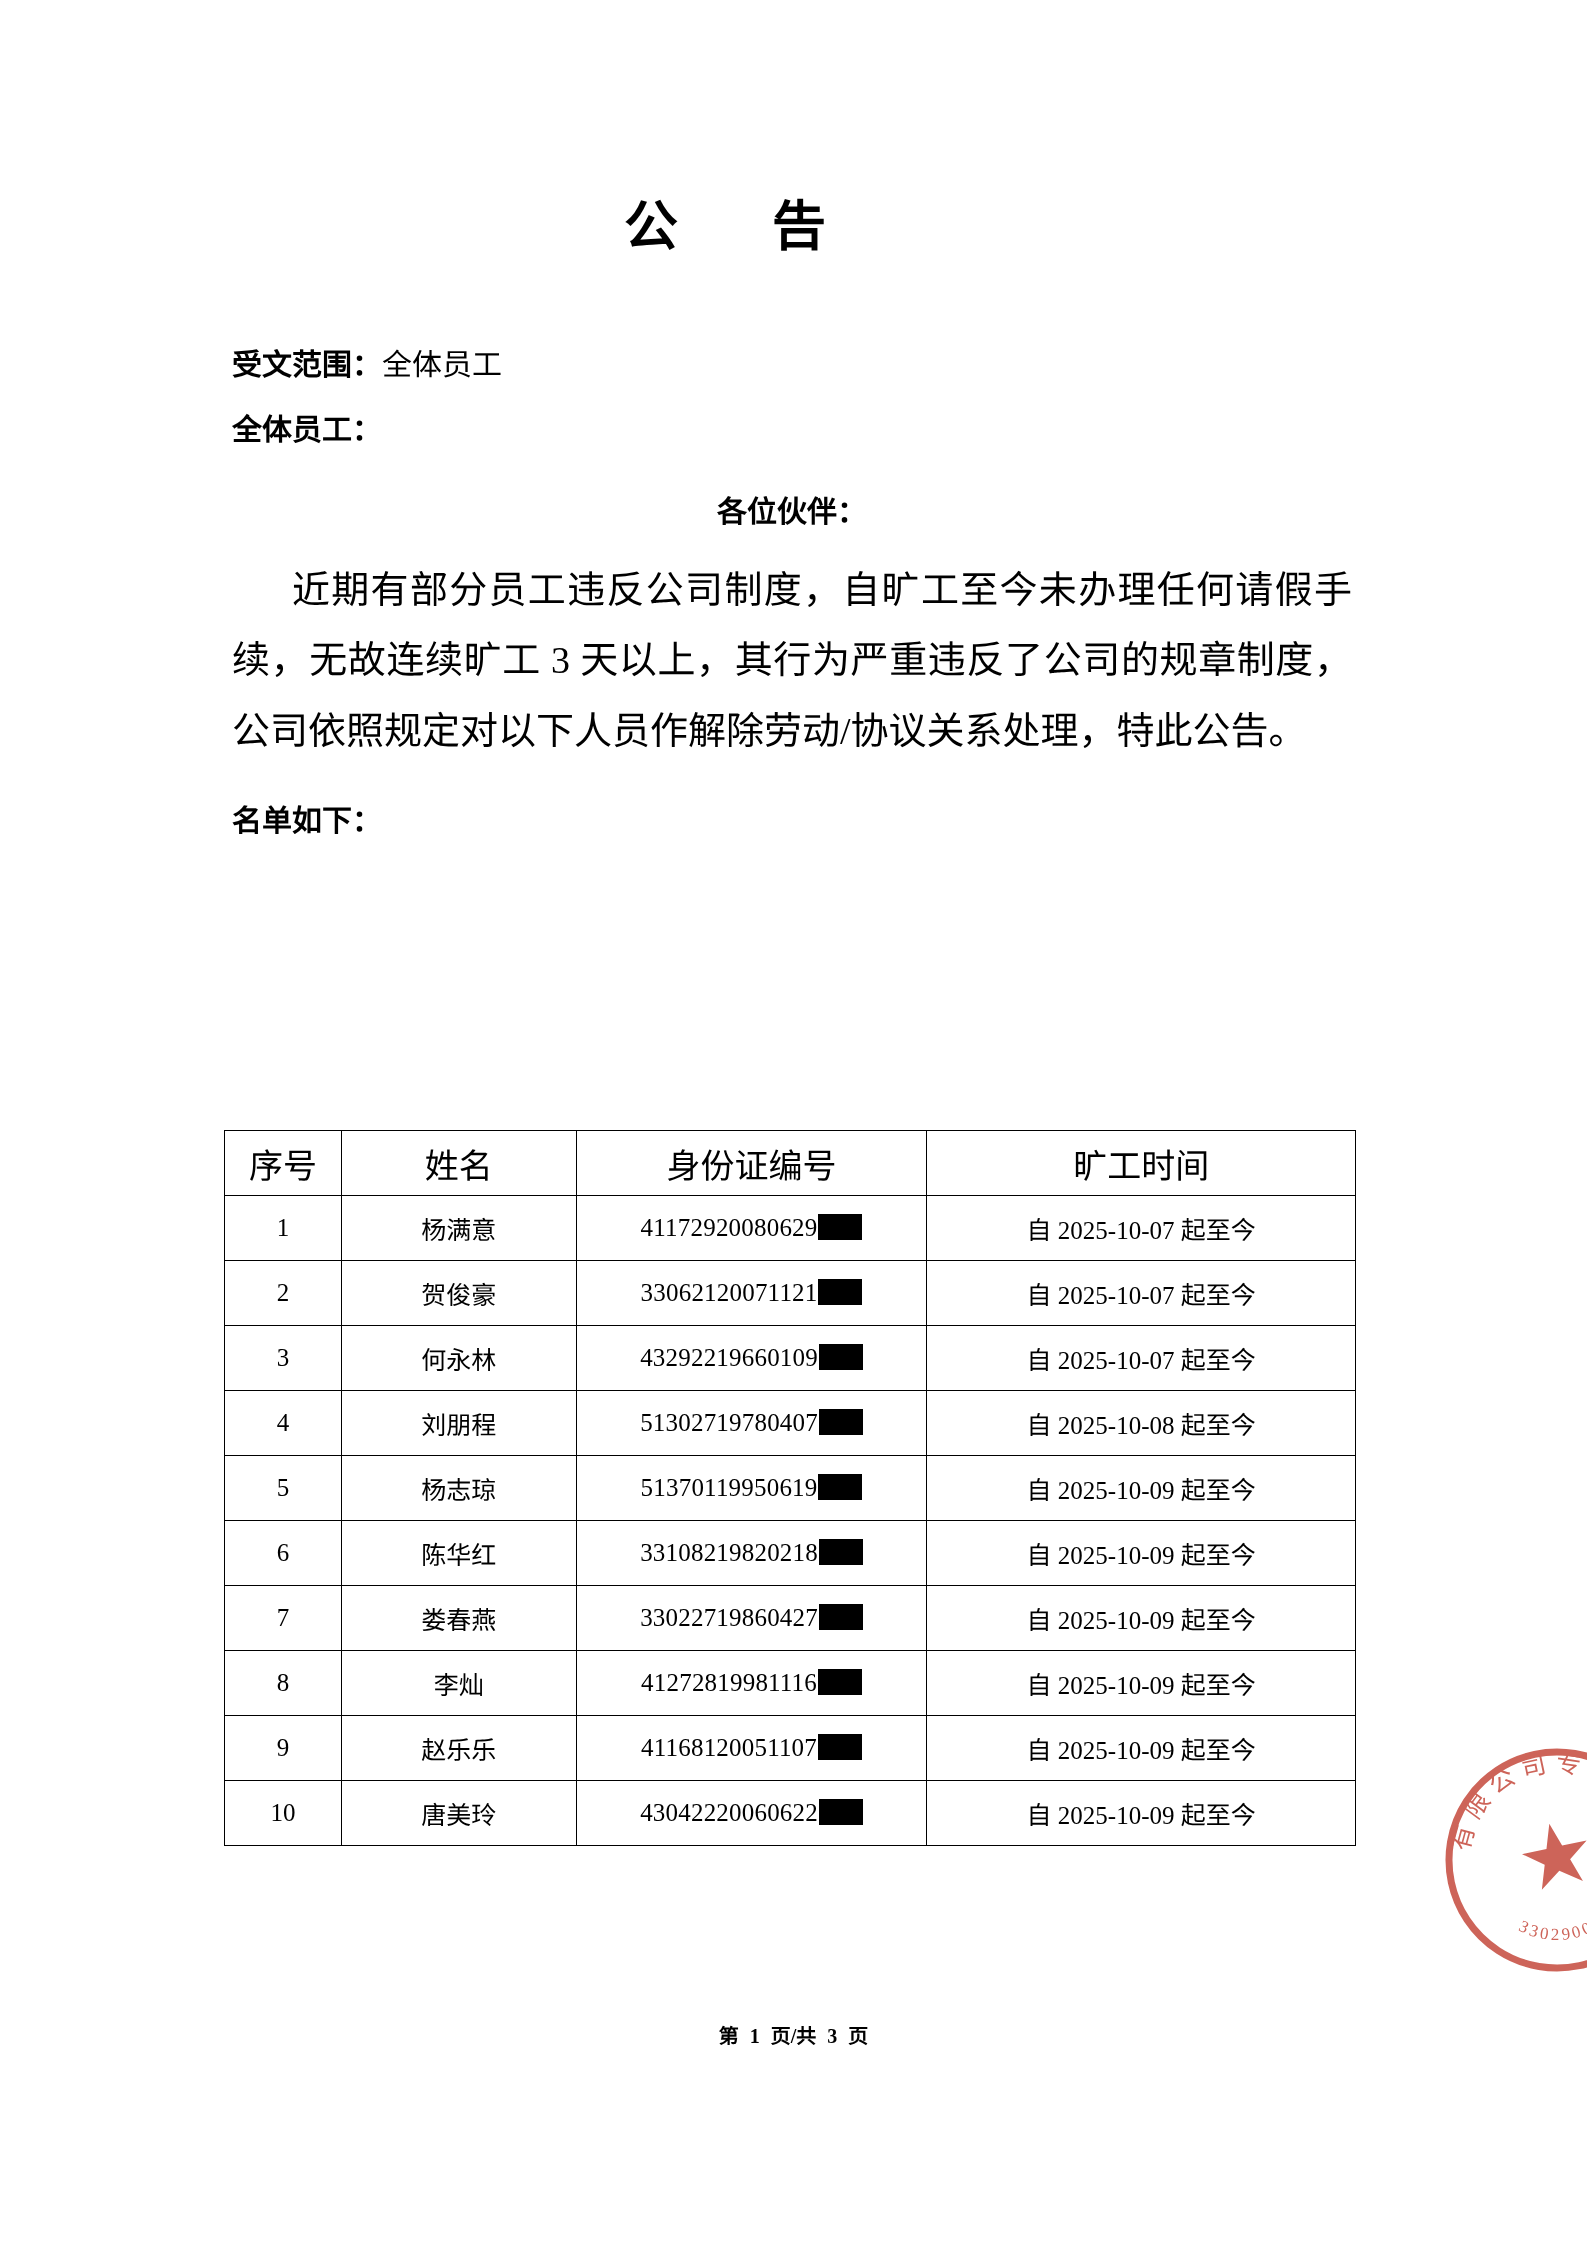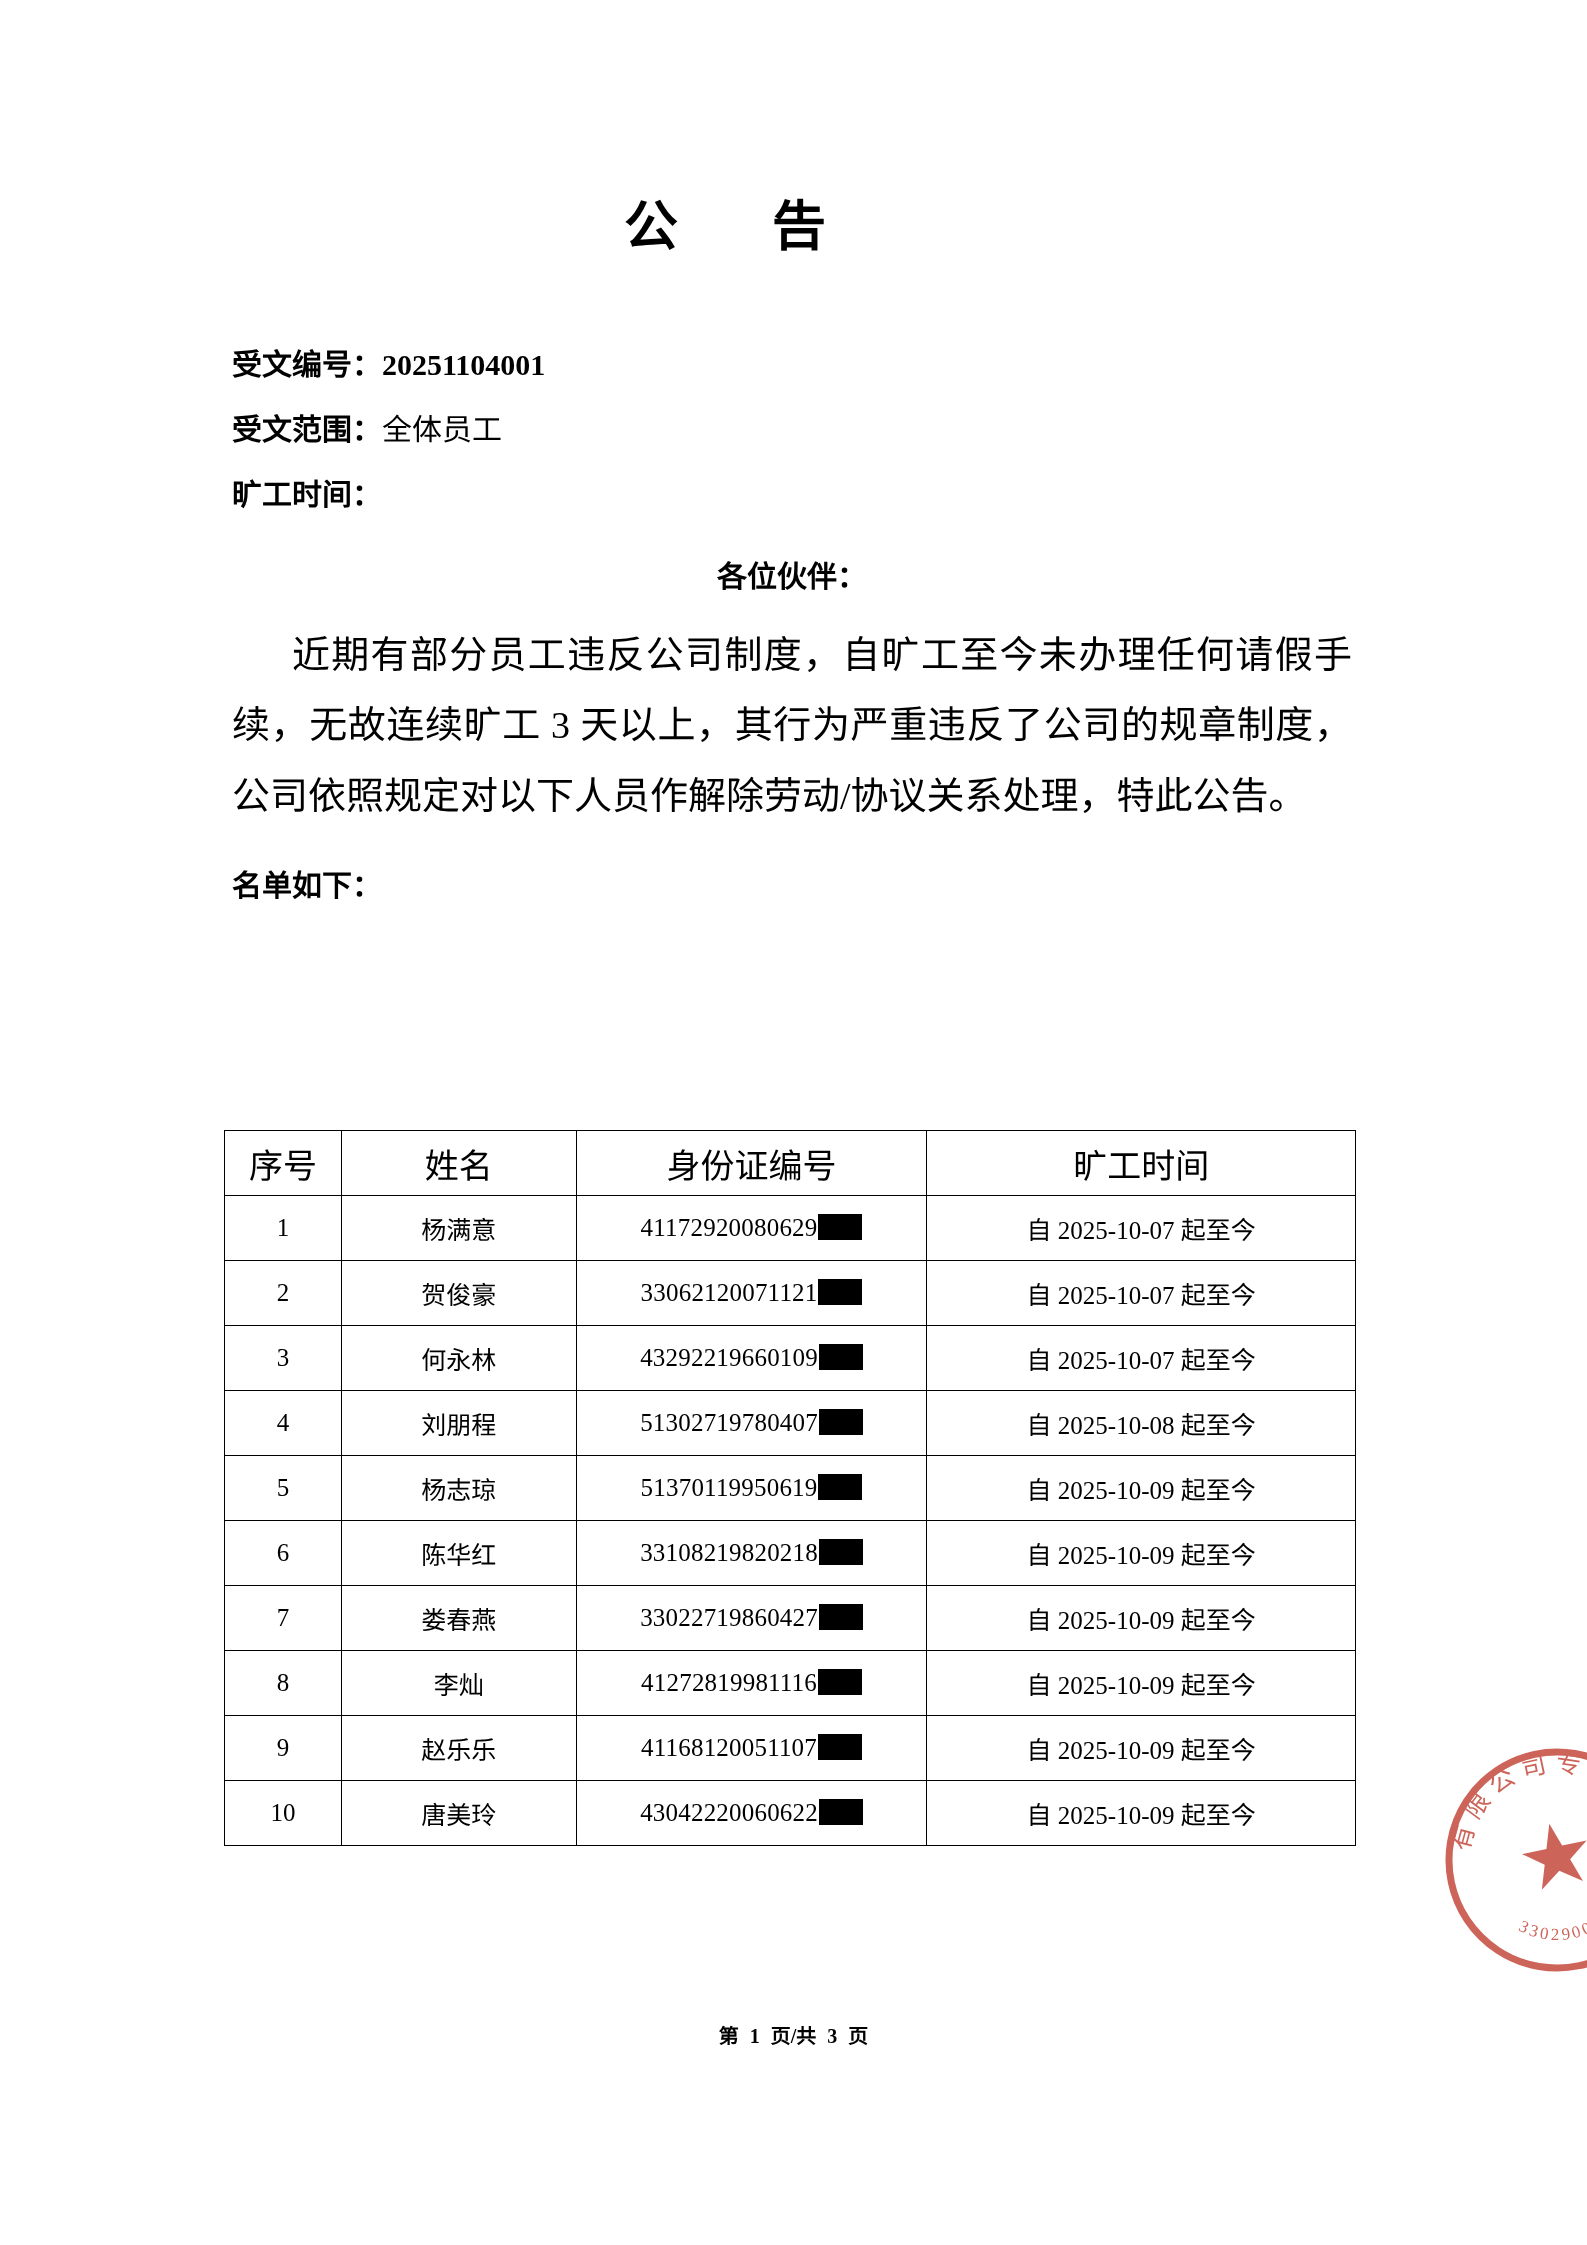--- a/index.html
+++ b/index.html
@@ -132,31 +132,28 @@
 </style>
 </head>
 <body>
 
 <div class="page">
 
   <h1 class="doc-title">公　告</h1>
 
   <div class="content">
 
-    <div class="meta-line">
-      <span class="meta-label">受文编号：</span><span class="meta-value bold">20251104001</span>
-    </div>
 
     <div class="meta-line">
       <span class="meta-label">受文范围：</span><span class="meta-value">全体员工</span>
     </div>
 
 
     <div class="meta-line">
-      <span class="meta-label">旷工时间：</span><span class="meta-value"></span>
+      <span class="meta-label">全体员工：</span><span class="meta-value"></span>
     </div>
 
     <div class="salutation">各位伙伴：</div>
 
     <p class="body-para">近期有部分员工违反公司制度，自旷工至今未办理任何请假手续，无故连续旷工 3 天以上，其行为严重违反了公司的规章制度，公司依照规定对以下人员作解除劳动/协议关系处理，特此公告。</p>
 
     <div class="list-intro">名单如下：</div>
   </div>
 
   <table class="roster">

